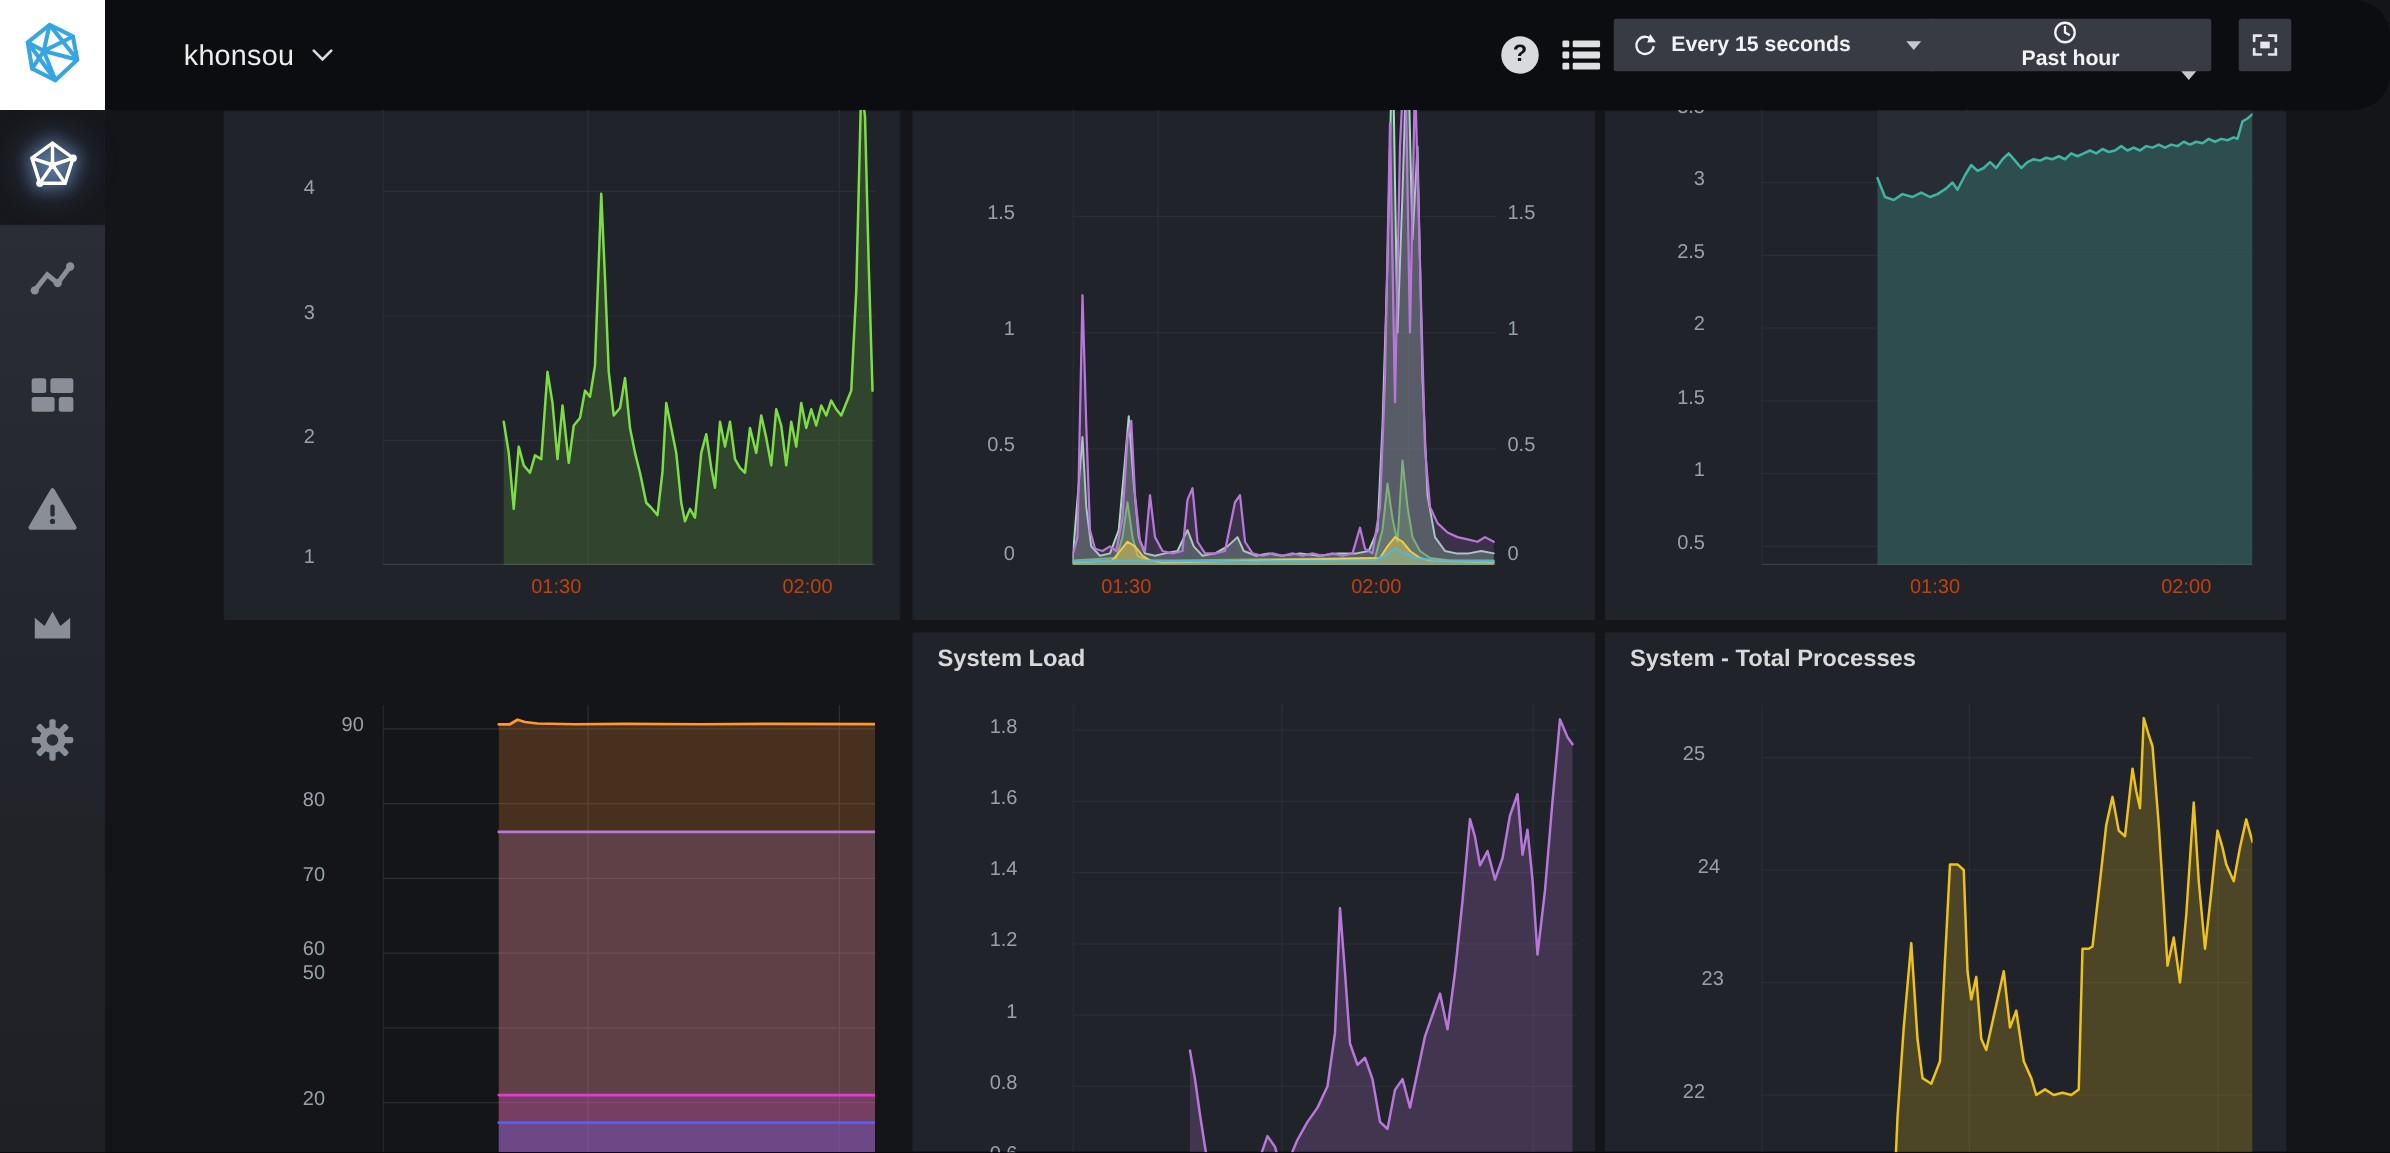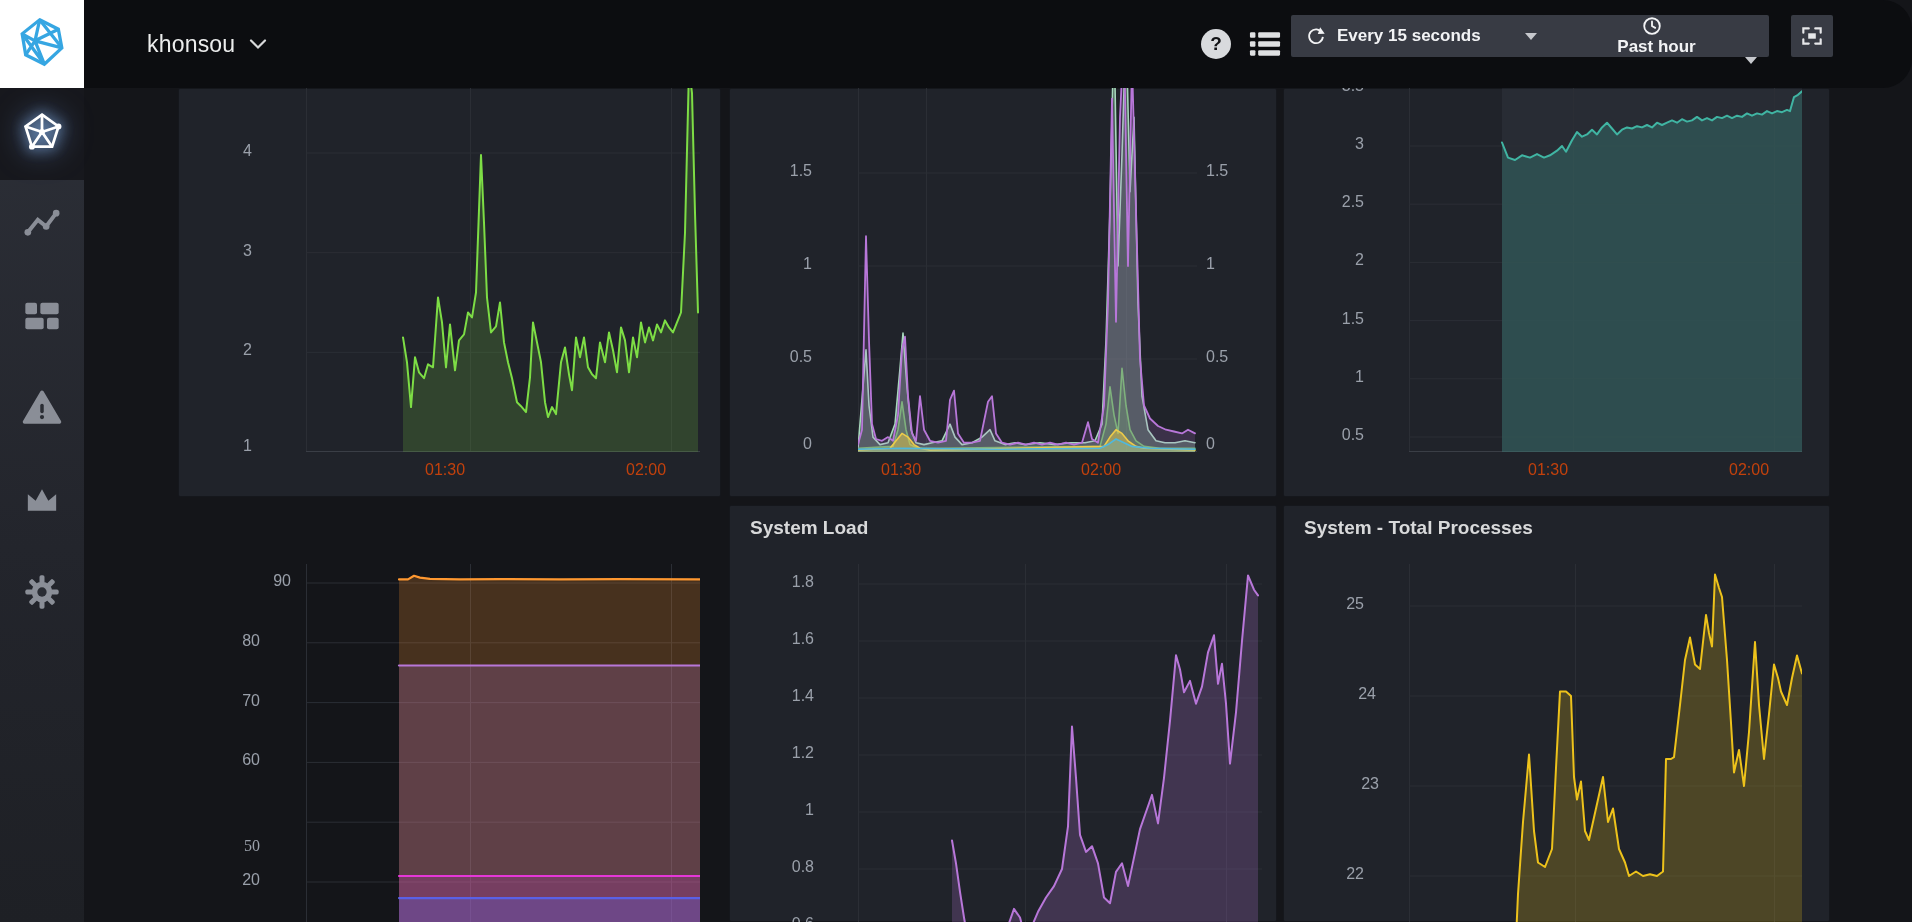--- a/index.html
+++ b/index.html
@@ -145,21 +145,21 @@
         <polyline points="93.0,101.5 194.0,101.5 294.0,101.5 394.0,101.5" fill="none" stroke="#b877d9" stroke-width="2.2" stroke-linejoin="round" stroke-linecap="round"></polyline>
         <path d="M93.0,312.0L194.0,312.0L294.0,312.0L394.0,312.0L394.0,358L93.0,358Z" fill="rgba(230,55,216,0.18)" stroke="none"></path>
         <polyline points="93.0,312.0 194.0,312.0 294.0,312.0 394.0,312.0" fill="none" stroke="#e637d8" stroke-width="2.2" stroke-linejoin="round" stroke-linecap="round"></polyline>
         <path d="M93.0,334.1L194.0,334.1L294.0,334.1L394.0,334.1L394.0,358L93.0,358Z" fill="rgba(90,96,230,0.28)" stroke="none"></path>
         <polyline points="93.0,334.1 194.0,334.1 294.0,334.1 394.0,334.1" fill="none" stroke="#5a60e6" stroke-width="2.2" stroke-linejoin="round" stroke-linecap="round"></polyline>
       </svg>
       <div class="ylab" style="left: 180px; top: 572px; margin-left: 31px;">90</div>
       <div class="ylab" style="left: 180px; top: 631.8px;">80</div>
       <div class="ylab" style="left: 180px; top: 691.6px;">70</div>
       <div class="ylab" style="left: 180px; top: 751.4px;">60</div>
-      <div class="ylab" style="left: 180px; top: 837px; font-family: Liberation Serif, serif;">50</div>
+      <div class="ylab" style="left: 180px; top: 770px;">50</div>
       <div class="ylab" style="left: 180px; top: 871px;">20</div>
       <svg width="404" height="358" viewBox="0 0 404 358" style="position: absolute; left: 858px; top: 564px; z-index: 6;">
         <line x1="0.5" x2="0.5" y1="0" y2="358" stroke="#2b2e35" stroke-width="1"></line>
         <line x1="167.5" x2="167.5" y1="0" y2="358" stroke="#2b2e35" stroke-width="1"></line>
         <line x1="368.5" x2="368.5" y1="0" y2="358" stroke="#2b2e35" stroke-width="1"></line>
         <line x1="0" x2="404" y1="20" y2="20" stroke="#2b2e35" stroke-width="1"></line>
         <line x1="0" x2="404" y1="77" y2="77" stroke="#2b2e35" stroke-width="1"></line>
         <line x1="0" x2="404" y1="134" y2="134" stroke="#2b2e35" stroke-width="1"></line>
         <line x1="0" x2="404" y1="191" y2="191" stroke="#2b2e35" stroke-width="1"></line>
         <line x1="0" x2="404" y1="248" y2="248" stroke="#2b2e35" stroke-width="1"></line>

